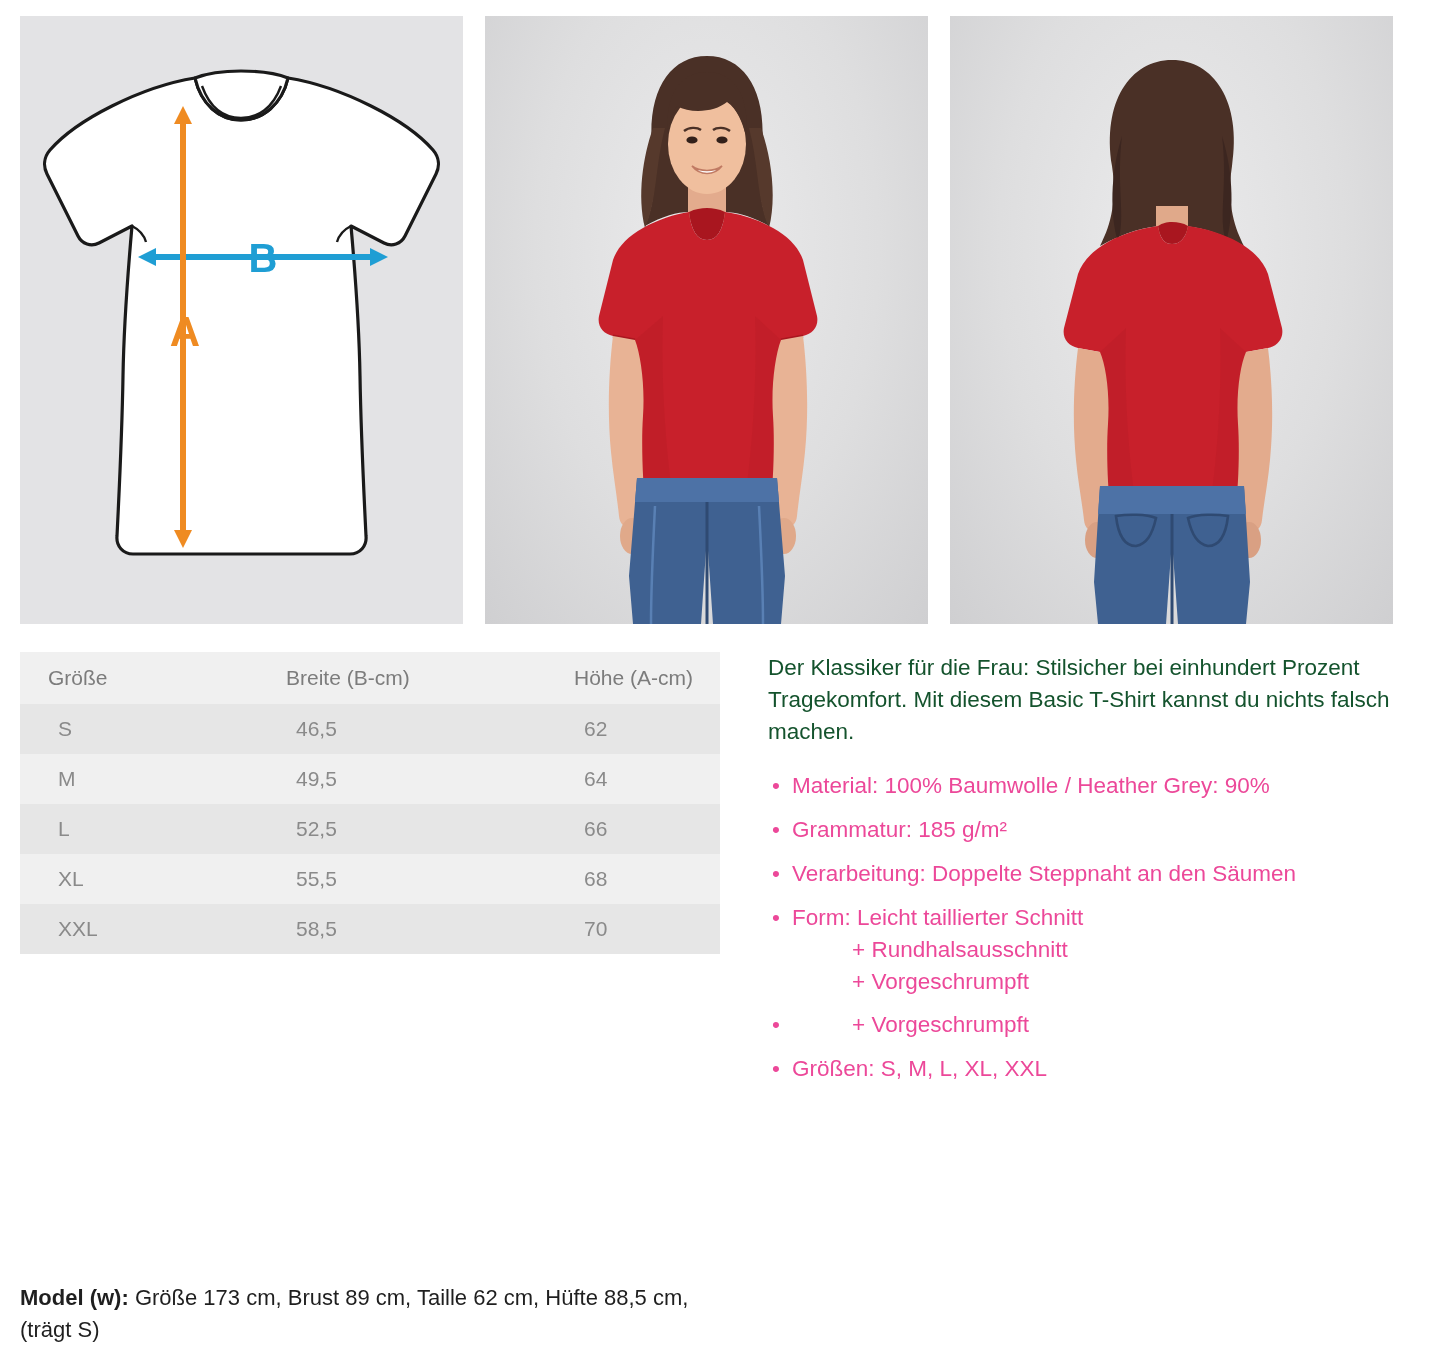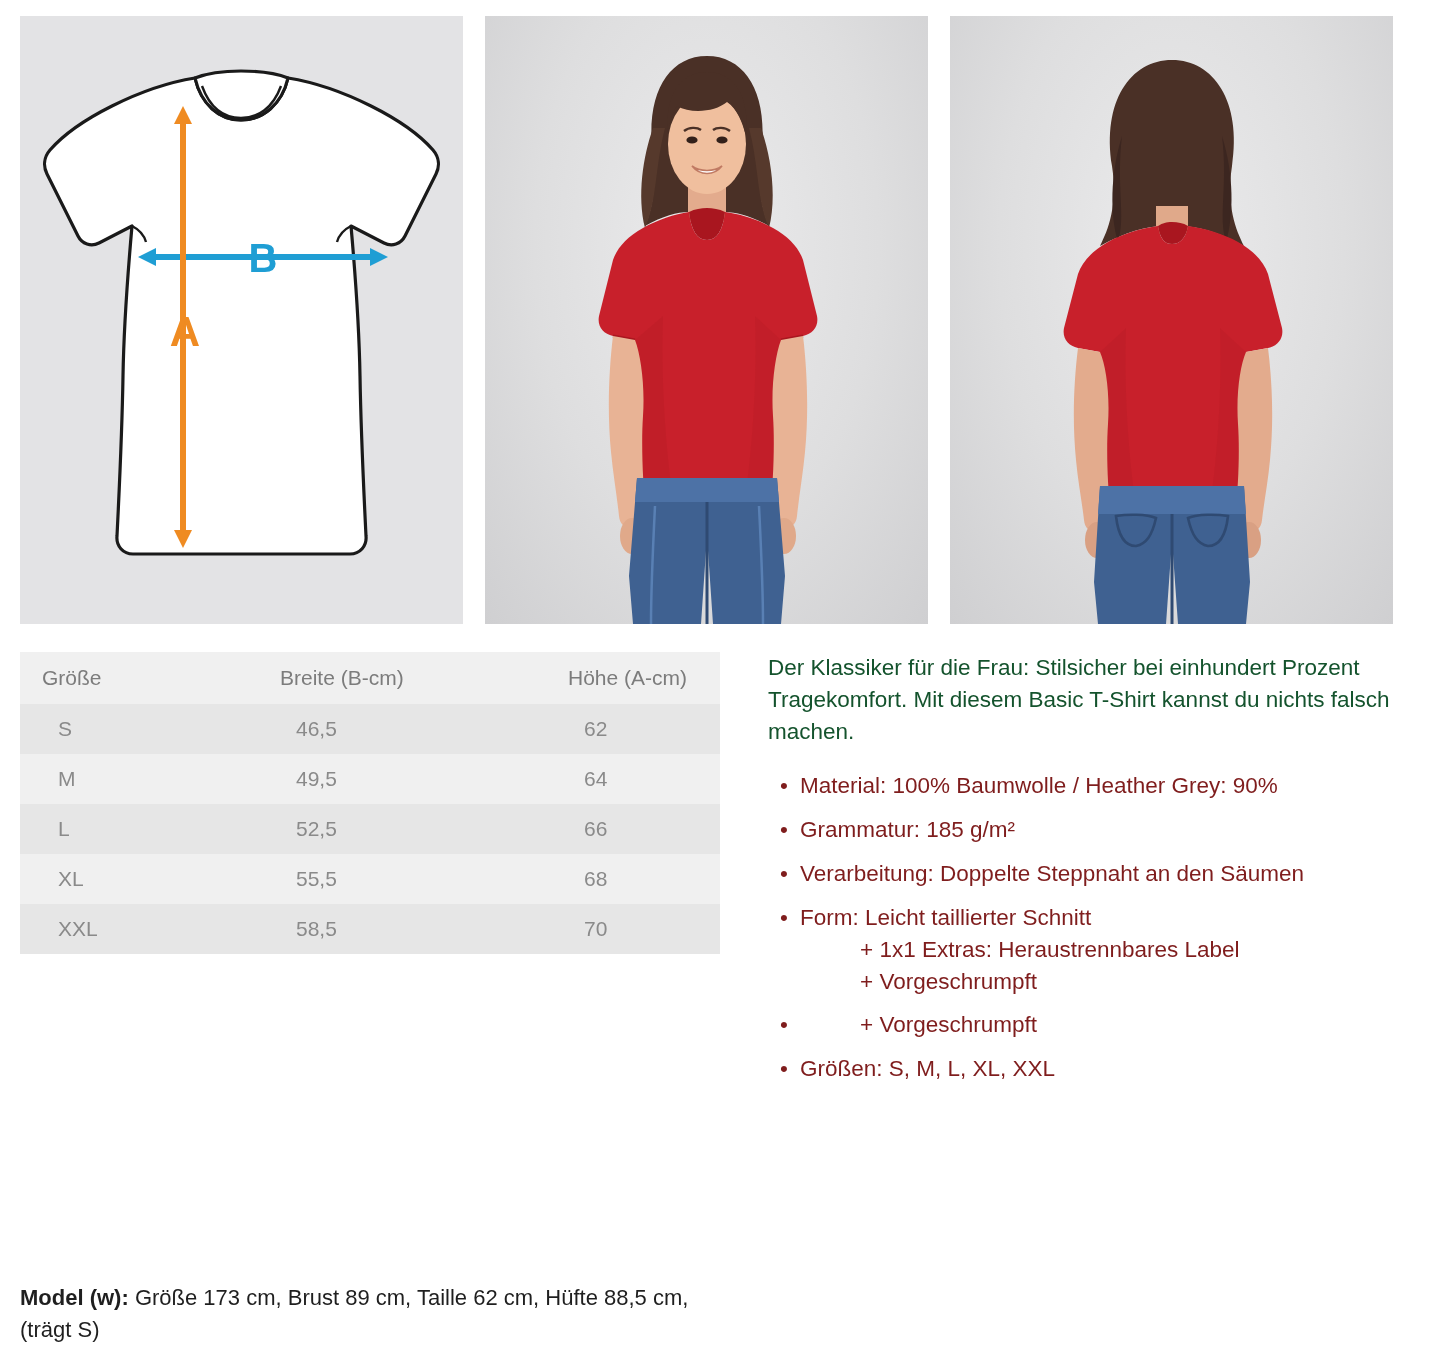--- a/index.html
+++ b/index.html
@@ -63,21 +63,21 @@
   table.size-table {
     width: 700px;
     border-collapse: collapse;
     font-size: 21px;
     color: #7c7c7c;
   }
   table.size-table th {
     text-align: left;
     font-weight: normal;
     background: #f0f0f0;
-    padding: 14px 0 14px 22px;
+    padding: 14px 0 14px 28px;
     color: #7c7c7c;
     font-size: 21px;
     margin-left: 20px;
   }
   table.size-table td {
     padding: 13px 0 13px 38px;
     font-size: 21px;
     color: #8a8a8a;
   }
   table.size-table tbody tr:nth-child(odd) td { background: #e6e6e6; }
@@ -104,25 +104,25 @@
 
   
   .desc-intro {
     font-size: 22.5px;
     line-height: 1.42;
     color: #14532d;
     margin: 0 0 22px 0;
   }
   ul.features {
     list-style: none;
-    margin: 8px;
+    margin: 0;
     padding: 0;
     font-size: 22.5px;
     line-height: 1.42;
-    color: #7f1d1d;
+    color: #ec4899;
   }
   ul.features > li {
     position: relative;
     padding-left: 24px;
     margin-bottom: 12px;
   }
   ul.features > li::before {
     content: "•";
     position: absolute;
     left: 4px;
@@ -336,21 +336,21 @@
         <span>Material: 100% Baumwolle / Heather Grey: 90%</span>
       </li>
       <li>
         <span>Grammatur: 185 g/m²</span>
       </li>
       <li>
         <span>Verarbeitung: Doppelte Steppnaht an den Säumen</span>
       </li>
       <li>
         <span>Form: Leicht taillierter Schnitt</span>
-        <span class="sub-line">+ 1x1 Extras: Heraustrennbares Label</span>
+        <span class="sub-line">+ Rundhalsausschnitt</span>
         <span class="sub-line">+ Vorgeschrumpft</span>
       </li>
       <li>
         <span class="sub-line">+ Vorgeschrumpft</span>
       </li>
       <li>
         <span>Größen: S, M, L, XL, XXL</span>
       </li>
     </ul>
   </div>

